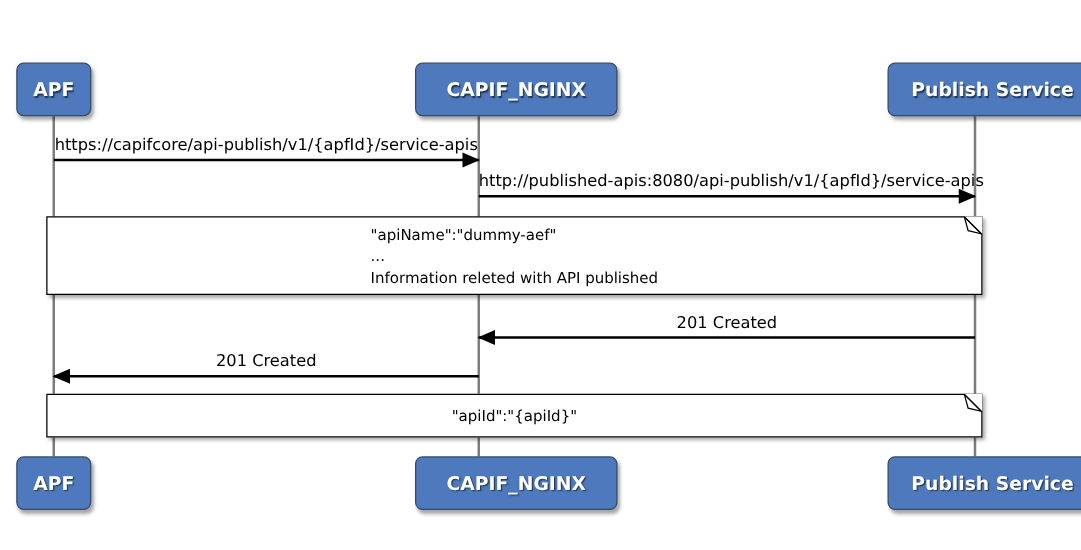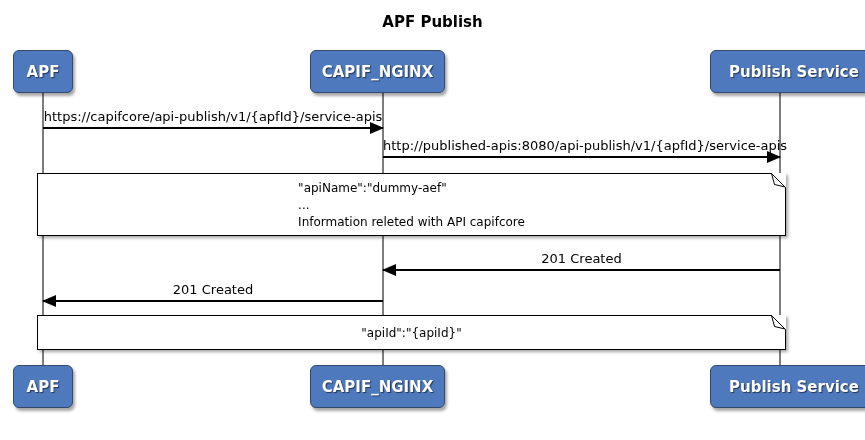--- a/index.html
+++ b/index.html
@@ -121,35 +121,34 @@
     top: 413px;
     right: 8px;
     font-size: 14px;
     color: #000;
   }
   
   .ll-apf { left: 42px; }
   .ll-capif { left: 382px; }
   .ll-ps { left: 779px; }
   .box-apf { left: 13px; width: 60px; }
-  .box-capif { left: 310px; width: 135px; }
+  .box-capif { left: 332px; width: 162px; }
   .box-ps { left: 710px; width: 168px; }
   .row-top { top: 50px; }
   .row-bottom { top: 365px; }
   .msg-1 { left: 43px; width: 340px; top: 127px; }
   .msg-2 { left: 383px; width: 397px; top: 156px; }
   .msg-3 { left: 383px; width: 397px; top: 269px; }
   .msg-4 { left: 43px; width: 340px; top: 300px; }
 </style>
 </head>
 <body>
 
 <div class="canvas">
 
-  <div class="diagram-title">APF Publish</div>
 
   <div class="lifeline ll-apf"></div>
   <div class="lifeline ll-capif"></div>
   <div class="lifeline ll-ps"></div>
 
   <div class="actor-box row-top box-apf">
     <span>APF</span>
   </div>
   <div class="actor-box row-top box-capif">
     <span>CAPIF_NGINX</span>
@@ -172,21 +171,21 @@
 
   <div class="note note-1">
     <svg class="fold" viewBox="0 0 15 15" width="15" height="15">
       <polygon points="0,0 15,0 15,15" fill="#ffffff"></polygon>
       <polygon points="0.5,0.5 14,14 3.5,11.5" fill="#ffffff" stroke="#000000" stroke-width="1"></polygon>
       <line x1="0.5" y1="0.5" x2="14.5" y2="14.5" stroke="#000000" stroke-width="1"></line>
     </svg>
     <div class="lines">
       <div class="line-text">"apiName":"dummy-aef"</div>
       <div class="line-text">...</div>
-      <div class="line-text">Information releted with API capifcore</div>
+      <div class="line-text">Information releted with API published</div>
     </div>
   </div>
 
   <div class="arrow dir-left msg-3">
     <div class="label">201 Created</div>
     <div class="line"></div>
     <div class="head"></div>
   </div>
 
   <div class="arrow dir-left msg-4">

